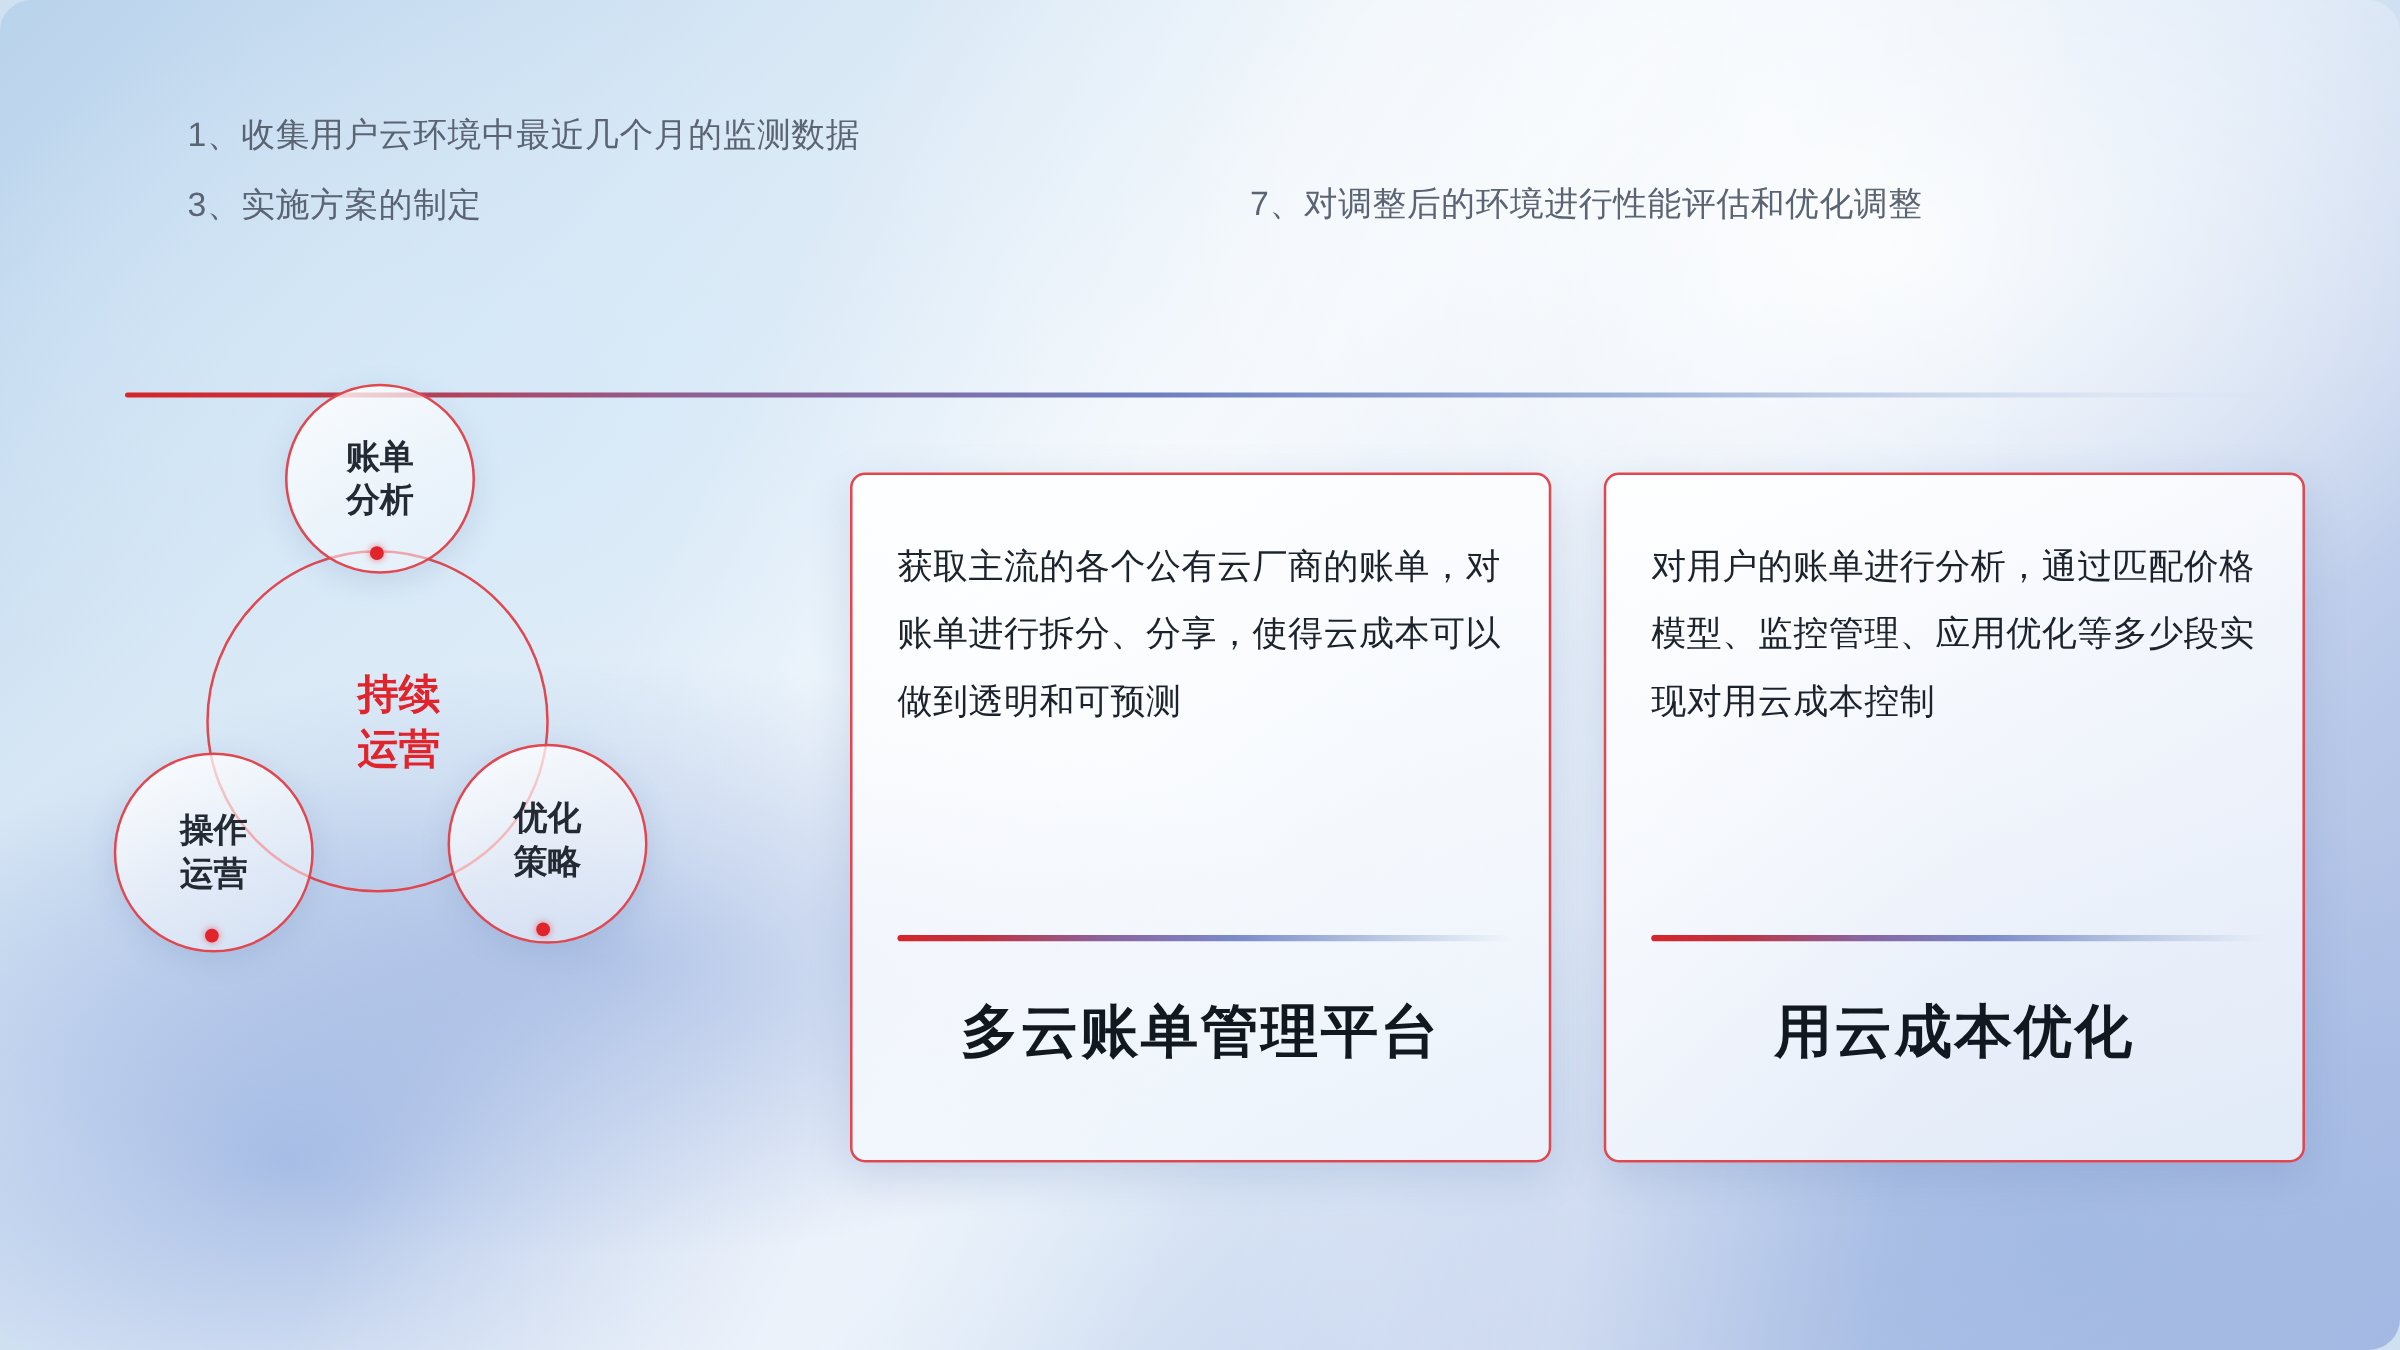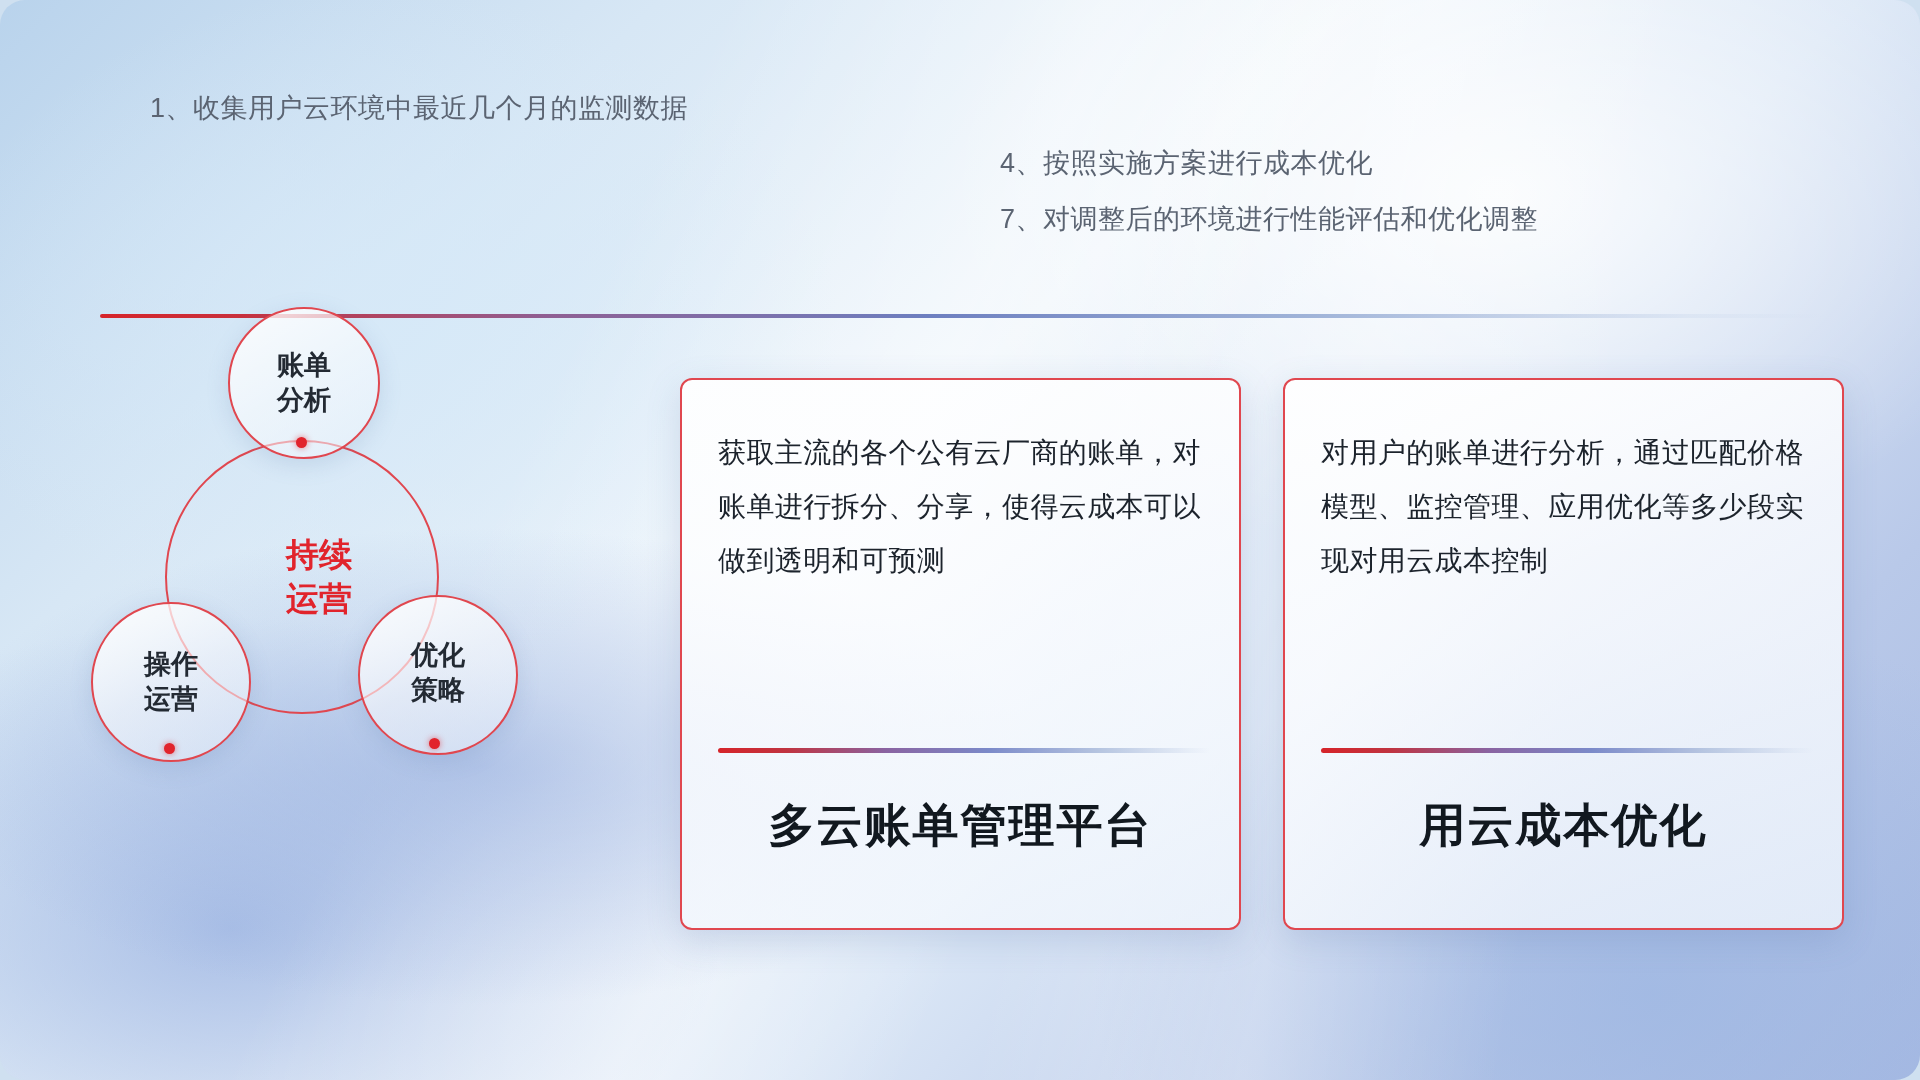--- a/index.html
+++ b/index.html
@@ -193,24 +193,24 @@
     letter-spacing: 2px;
   }
 </style>
 </head>
 <body>
 
 <div id="stage">
 
   <div class="list-col" id="list-left">
     <div class="list-item">1、收集用户云环境中最近几个月的监测数据</div>
+    <div class="list-item">3、实施方案的制定</div>
   </div>
 
   <div class="list-col" id="list-right">
-    <div class="list-item">4、按照实施方案进行成本优化</div>
     <div class="list-item">7、对调整后的环境进行性能评估和优化调整</div>
   </div>
 
   <div id="divider"></div>
 
   <div id="venn">
     <div class="circle" id="circle-main">
       <span class="label">持续
 运营</span>
     </div>

